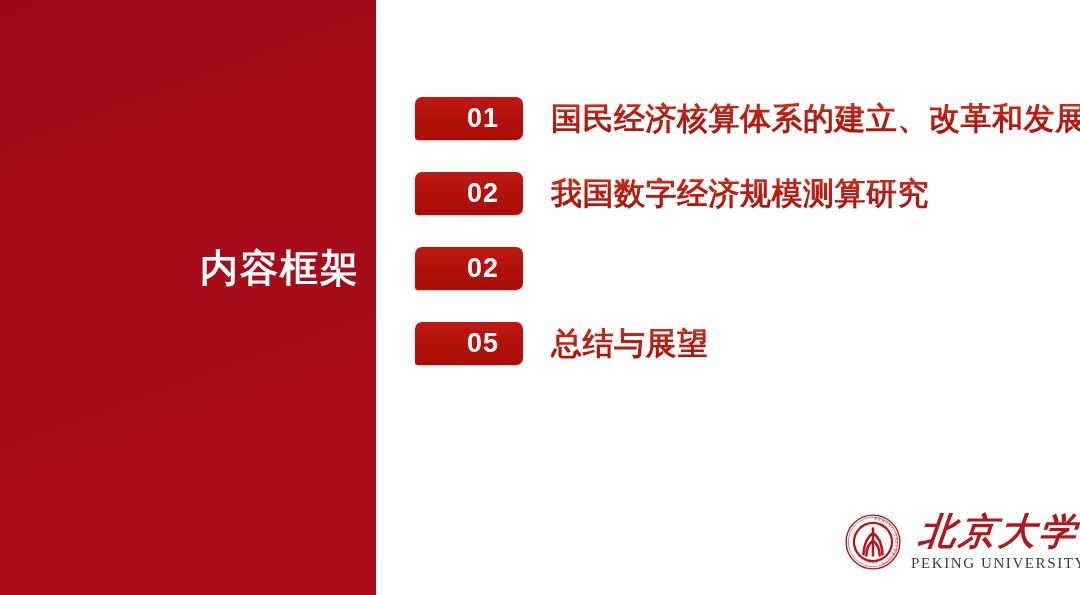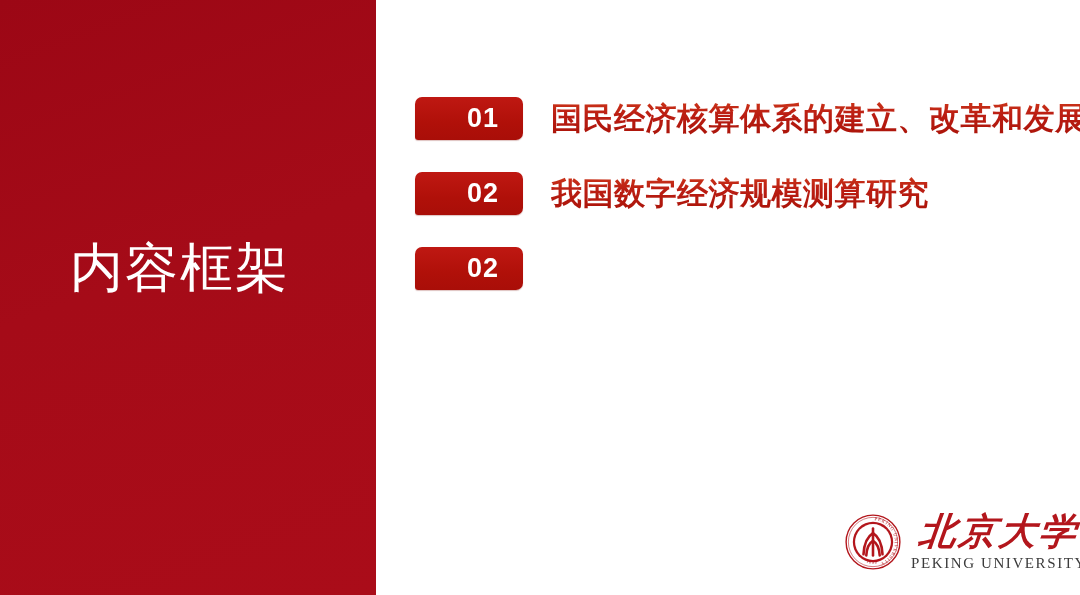--- a/index.html
+++ b/index.html
@@ -27,24 +27,24 @@
     width: 376px;
     height: 595px;
     background: linear-gradient(160deg, #9c0715 0%, #a50b18 45%, #aa0c19 100%);
   }
 
   .panel-title {
     position: absolute;
     left: 0;
     top: 238px;
     width: 360px;
-    text-align: center;
+    text-align: right;
     color: #ffffff;
-    font-size: 53px;
-    font-weight: 400;
+    font-size: 38px;
+    font-weight: 700;
     letter-spacing: 2px;
     line-height: 60px;
     white-space: nowrap;
   }
 
   
   .agenda {
     position: absolute;
     left: 415px;
     top: 97px;
@@ -158,20 +158,24 @@
     <div class="agenda-row">
       <div class="badge">02</div>
       <div class="row-text">我国数字经济规模测算研究</div>
     </div>
 
     <div class="agenda-row">
       <div class="badge">02</div>
     </div>
 
 
+    <div class="agenda-row">
+      <div class="badge">05</div>
+      <div class="row-text">总结与展望</div>
+    </div>
 
   </div>
 
   <div class="pku-logo">
 
     <svg class="pku-seal" viewBox="0 0 100 100">
       <circle cx="50" cy="50" r="48" fill="none" stroke="#b3161c" stroke-width="2.5"></circle>
       <circle cx="50" cy="50" r="44" fill="none" stroke="#b3161c" stroke-width="1"></circle>
       <circle cx="50" cy="50" r="36" fill="#b3161c"></circle>
       <circle cx="50" cy="50" r="32" fill="#ffffff"></circle>

